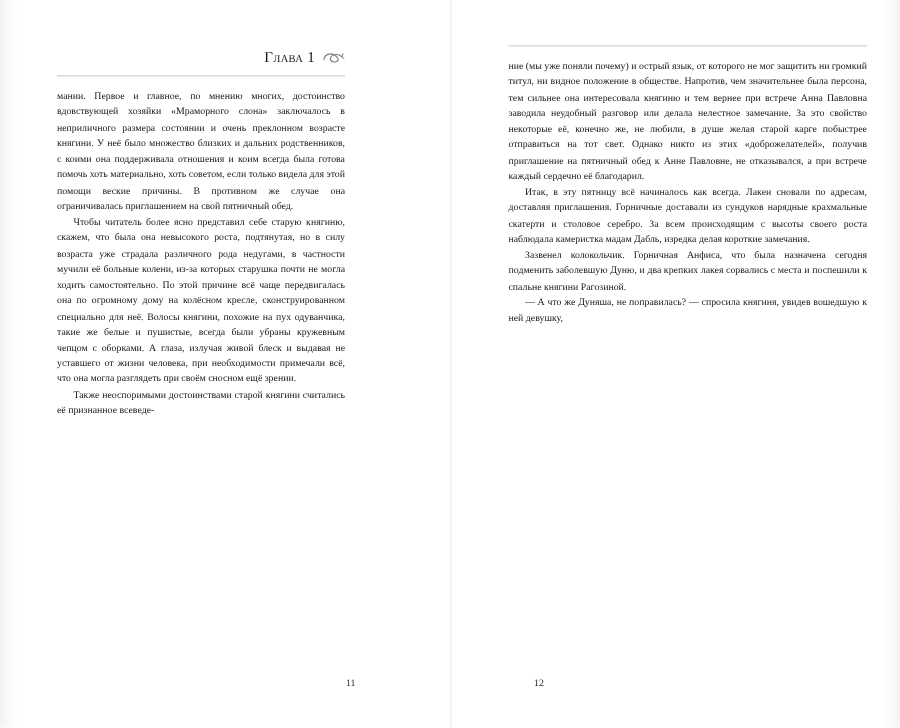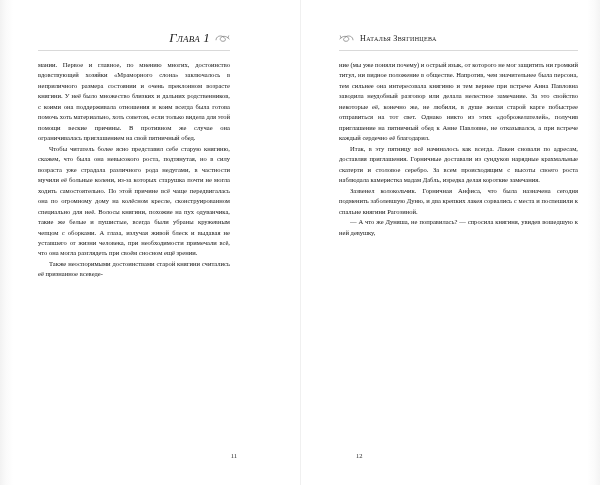--- a/index.html
+++ b/index.html
@@ -64,23 +64,22 @@
     align-items: center;
     font-variant: small-caps;
   }
   .rh-left { justify-content: flex-end; }
   .rh-right { justify-content: flex-start; }
 
   .rh-text {
     white-space: nowrap;
   }
   .rh-chapter {
-    font-size: 13px;
+    font-size: 10px;
     letter-spacing: 0.2px;
-    font-style: italic;
   }
 
   .ornament {
     display: inline-block;
     width: 16px;
     height: 11px;
     line-height: 11px;
     position: relative;
     top: 0px;
     color: #6e6e6e;
@@ -145,29 +144,20 @@
       <p class="noindent">мании. Первое и главное, по мнению многих, достоинство вдовствующей хозяйки «Мраморного слона» заключалось в неприличного размера состоянии и очень преклонном возрасте княгини. У неё было множество близких и дальних родственников, с коими она поддерживала отношения и коим всегда была готова помочь хоть материально, хоть советом, если только видела для этой помощи веские причины. В противном же случае она ограничивалась приглашением на свой пятничный обед.</p>
       <p>Чтобы читатель более ясно представил себе старую княгиню, скажем, что была она невысокого роста, подтянутая, но в силу возраста уже страдала различного рода недугами, в частности мучили её больные колени, из-за которых старушка почти не могла ходить самостоятельно. По этой причине всё чаще передвигалась она по огромному дому на колёсном кресле, сконструированном специально для неё. Волосы княгини, похожие на пух одуванчика, такие же белые и пушистые, всегда были убраны кружевным чепцом с оборками. А глаза, излучая живой блеск и выдавая не уставшего от жизни человека, при необходимости примечали всё, что она могла разглядеть при своём сносном ещё зрении.</p>
       <p>Также неоспоримыми достоинствами старой княгини считались её признанное всеведе-</p>
     </div>
 
     <div class="folio folio-left">11</div>
   </div>
 
   <div class="page page-right">
 
-    <div class="running-head rh-right">
-      <span class="ornament orn-right">
-        <svg viewBox="0 0 24 16" width="16" height="11" aria-hidden="true">
-          <path d="M21 10 C21 5, 15 3, 11 5 C7 7, 5 11, 9 12 C13 13, 16 10, 14 7 C12 4, 6 4, 3 7" fill="none" stroke="#7a7a7a" stroke-width="1.1" stroke-linecap="round"></path>
-          <path d="M3 7 L2 4 M3 7 L1 9" fill="none" stroke="#7a7a7a" stroke-width="1" stroke-linecap="round"></path>
-        </svg>
-      </span>
-      <span class="rh-text">Наталья Звягинцева</span>
-    </div>
     <div class="head-rule rule-right"></div>
 
     <div class="column">
       <p class="noindent">ние (мы уже поняли почему) и острый язык, от которого не мог защитить ни громкий титул, ни видное положение в обществе. Напротив, чем значительнее была персона, тем сильнее она интересовала княгиню и тем вернее при встрече Анна Павловна заводила неудобный разговор или делала нелестное замечание. За это свойство некоторые её, конечно же, не любили, в душе желая старой карге побыстрее отправиться на тот свет. Однако никто из этих «доброжелателей», получив приглашение на пятничный обед к Анне Павловне, не отказывался, а при встрече каждый сердечно её благодарил.</p>
       <p>Итак, в эту пятницу всё начиналось как всегда. Лакеи сновали по адресам, доставляя приглашения. Горничные доставали из сундуков нарядные крахмальные скатерти и столовое серебро. За всем происходящим с высоты своего роста наблюдала камеристка мадам Дабль, изредка делая короткие замечания.</p>
       <p>Зазвенел колокольчик. Горничная Анфиса, что была назначена сегодня подменить заболевшую Дуню, и два крепких лакея сорвались с места и поспешили к спальне княгини Рагозиной.</p>
       <p>— А что же Дуняша, не поправилась? — спросила княгиня, увидев вошедшую к ней девушку,</p>
     </div>
 
     <div class="folio folio-right">12</div>

